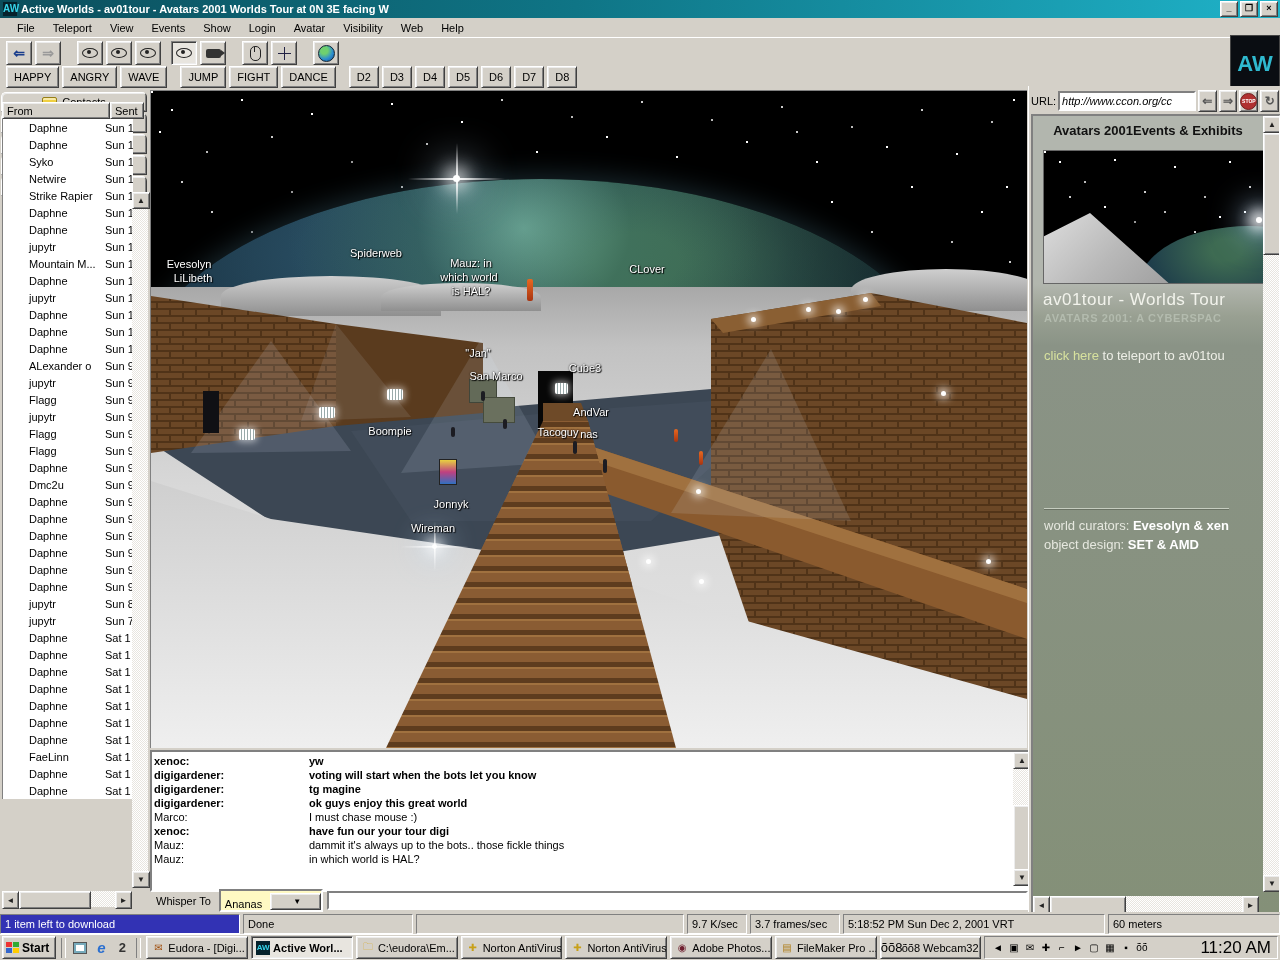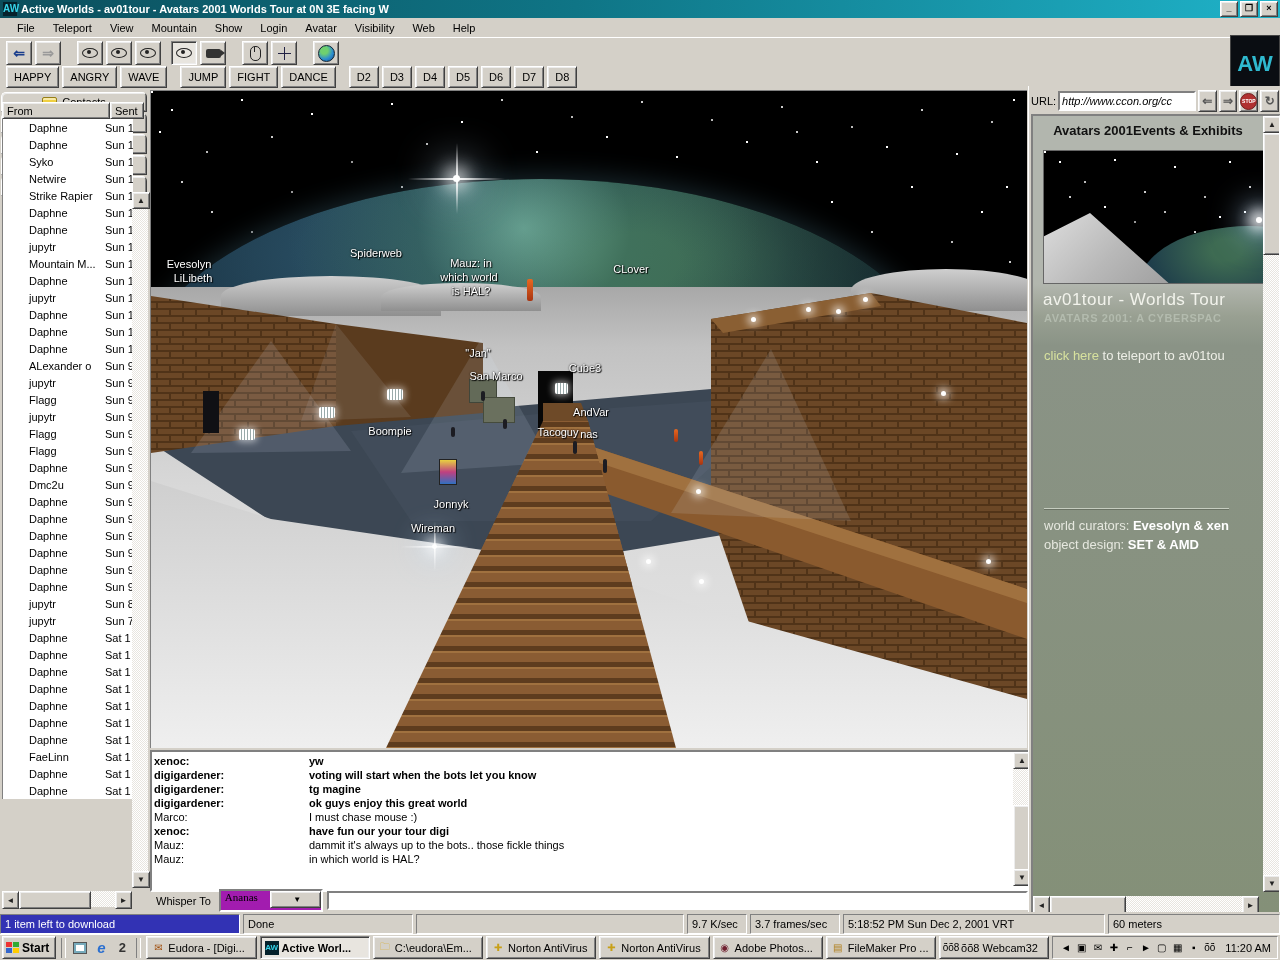--- a/index.html
+++ b/index.html
@@ -110,22 +110,22 @@
   
   #chatpanel{left:150px;top:750px;width:877px;height:138px;background:#fff;
     border:2px solid;border-color:#808080 #fff #fff #808080;}
   .chatline{display:flex;line-height:14px;font-size:11px;padding-left:2px;}
   .chatname{width:155px;flex:none;white-space:nowrap;}
   .chattext{white-space:nowrap;}
   .bold{font-weight:bold;}
   
   #whisperbar{left:150px;top:889px;width:878px;height:23px;display:flex;align-items:center;}
   #whisperlabel{padding:0 8px 0 6px;}
-  #whispercombo{width:100px;height:19px;background:#a21caf;display:flex;align-items:flex-start;border:2px solid;
-    border-color:#808080 #fff #fff #808080;font-family:Liberation Serif, serif;}
+  #whispercombo{width:100px;height:19px;background:#fef9c3;display:flex;align-items:flex-end;border:2px solid;
+    border-color:#808080 #fff #fff #808080;}
   #whispercombo span{flex:1;padding-left:4px;}
   .combobtn{width:16px;height:15px;font-size:8px;display:flex;align-items:center;justify-content:center;}
   #whisperinput{flex:1;height:15px;margin-left:4px;border:2px solid;border-color:#808080 #fff #fff #808080;
     background:#fff;font-family:"Liberation Sans",sans-serif;font-size:11px;padding:0 3px;}
   
   #rightpanel{left:1028px;top:86px;width:252px;height:826px;background:#d4d0c8;border-left:1px solid #fff;}
   #urlrow{position:absolute;left:2px;top:4px;width:248px;height:22px;display:flex;align-items:center;gap:2px;}
   #urlinput{width:130px;height:16px;border:2px solid;border-color:#808080 #fff #fff #808080;background:#fff;
     font-family:"Liberation Sans",sans-serif;font-size:11px;padding:0 2px;font-style:italic;}
   .navbtn{width:20px;height:20px;display:flex;align-items:center;justify-content:center;font-size:12px;font-weight:bold;color:#555;}
@@ -167,42 +167,42 @@
   .winflag i{display:block;}
   .qlsep{width:3px;height:20px;border-left:1px solid #808080;border-right:1px solid #fff;margin:0 2px;}
   .qlicon{width:18px;height:18px;display:flex;align-items:center;justify-content:center;font-size:13px;}
   .taskbtn{height:21px;flex:1;max-width:110px;display:flex;align-items:center;gap:3px;padding:0 4px;overflow:hidden;white-space:nowrap;font-size:11px;}
   .taskbtn.active{font-weight:bold;border-color:#808080 #fff #fff #808080;background:#e8e5df;
     box-shadow:inset 1px 1px 0 #404040, inset -1px -1px 0 #ececec;}
   .ticon{width:14px;height:14px;flex:none;display:flex;align-items:center;justify-content:center;font-size:10px;}
   #systray{margin-left:auto;height:21px;display:flex;align-items:center;gap:3px;padding:0 6px;
     border:1px solid;border-color:#808080 #fff #fff #808080;}
   .trayicon{width:13px;height:13px;display:flex;align-items:center;justify-content:center;font-size:10px;overflow:hidden;}
-  #clock{padding-left:6px;font-size:11px;}
+  #clock{padding-left:6px;font-size:17px;margin-left:43px;}
 </style>
 </head>
 <body>
 
 <div id="screen">
 
   <div id="titlebar" class="abs">
     <span class="awicon">AW</span>
     <span>Active Worlds - av01tour - Avatars 2001 Worlds Tour at 0N 3E facing W</span>
     <span id="titlebtns">
       <span class="tbtn raised">_</span>
       <span class="tbtn raised">❐</span>
       <span class="tbtn raised">×</span>
     </span>
   </div>
 
   <div id="menubar" class="abs flat">
       <span class="menuitem">File</span>
       <span class="menuitem">Teleport</span>
       <span class="menuitem">View</span>
-      <span class="menuitem">Mountain</span>
+      <span class="menuitem">Events</span>
       <span class="menuitem">Show</span>
       <span class="menuitem">Login</span>
       <span class="menuitem">Avatar</span>
       <span class="menuitem">Visibility</span>
       <span class="menuitem">Web</span>
       <span class="menuitem">Help</span>
     </div>
 
   <div id="toolbar" class="abs flat">
     <div class="toolrow" style="top:3px;">
@@ -546,21 +546,21 @@
     <div class="lamp" style="left:790px;top:300px;"></div>
     <div class="lamp" style="left:835px;top:468px;"></div>
     <div class="flare" style="left:280px;top:452px;transform:scale(.7);"></div>
     <div id="world-labels">
         <div class="label3d" style="left: 38px; top: 173px;">Evesolyn</div>
         <div class="label3d" style="left: 42px; top: 187px;">LiLibeth</div>
         <div class="label3d" style="left: 225px; top: 162px;">Spiderweb</div>
         <div class="label3d" style="left: 320px; top: 172px;">Mauz: in</div>
         <div class="label3d" style="left: 318px; top: 186px;">which world</div>
         <div class="label3d" style="left: 320px; top: 200px;">is HAL?</div>
-        <div class="label3d" style="left: 480px; top: 178px;">CLover</div>
+        <div class="label3d" style="left: 496px; top: 178px;">CLover</div>
         <div class="label3d" style="left: 327px; top: 262px;">"Jan"</div>
         <div class="label3d" style="left: 345px; top: 285px;">San Marco</div>
         <div class="label3d" style="left: 434px; top: 277px;">Cube3</div>
         <div class="label3d" style="left: 440px; top: 321px;">AndVar</div>
         <div class="label3d" style="left: 407px; top: 341px;">Tacoguy</div>
         <div class="label3d" style="left: 438px; top: 343px;">nas</div>
         <div class="label3d" style="left: 239px; top: 340px;">Boompie</div>
         <div class="label3d" style="left: 300px; top: 413px;">Jonnyk</div>
         <div class="label3d" style="left: 282px; top: 437px;">Wireman</div>
       </div>
@@ -714,21 +714,21 @@
         </span>
         <span class="taskbtn raised">
           <span class="ticon" style="color: rgb(112, 32, 48);">◉</span>
           <span>Adobe Photos...</span>
         </span>
         <span class="taskbtn raised">
           <span class="ticon" style="color: rgb(176, 128, 32);">▤</span>
           <span>FileMaker Pro ...</span>
         </span>
         <span class="taskbtn raised">
-          <span class="ticon" style="font-size: 10px;">õõ8</span>
+          <span class="ticon" style="font-size: 13px;">õõ8</span>
           <span>õõ8 Webcam32</span>
         </span>
       </span>
     <span id="systray">
       <span id="trayicons" style="display:flex;gap:3px;">
           <span class="trayicon">◄</span>
           <span class="trayicon">▣</span>
           <span class="trayicon">✉</span>
           <span class="trayicon">✚</span>
           <span class="trayicon">⌐</span>

